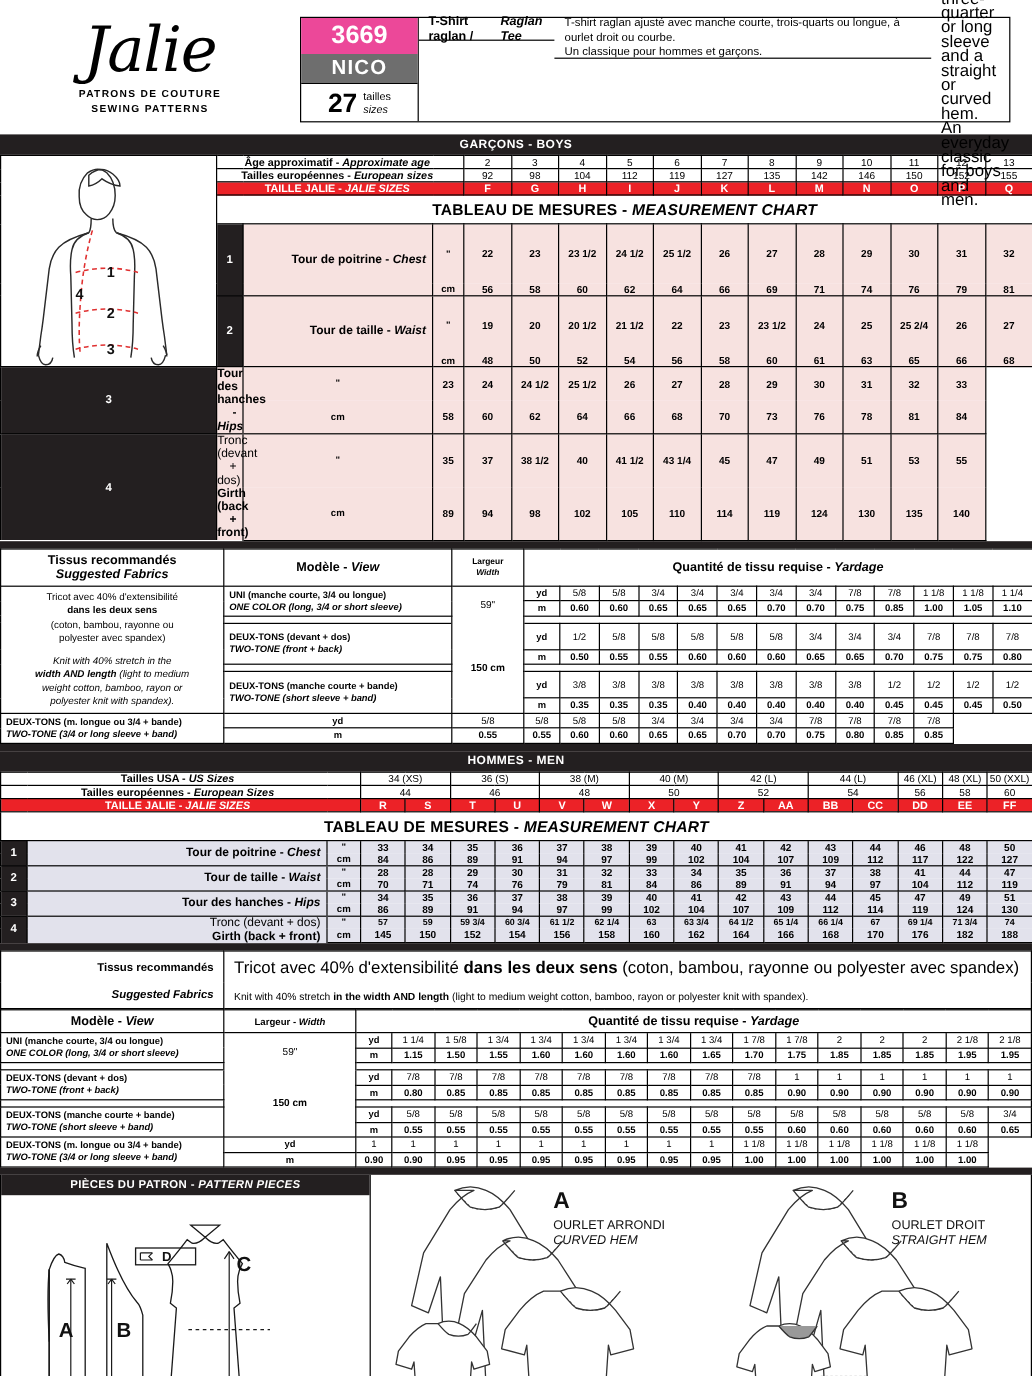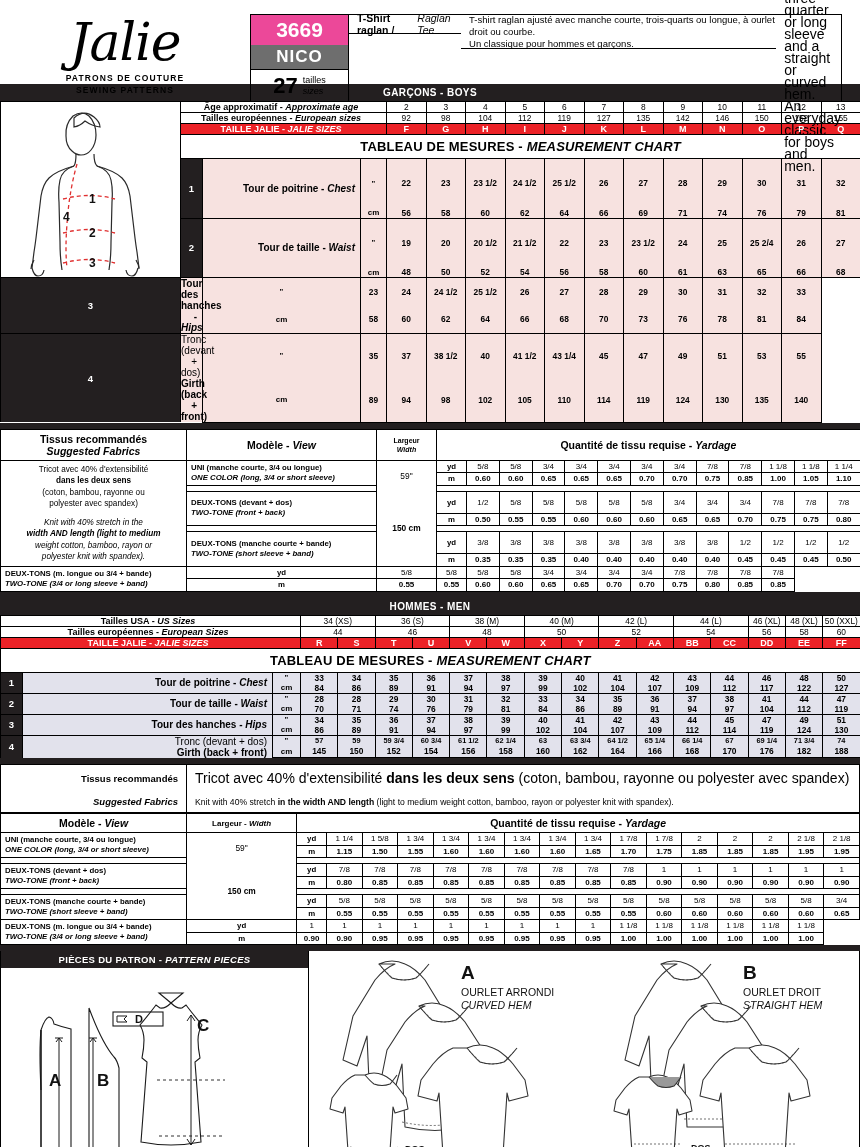--- a/index.html
+++ b/index.html
@@ -9,35 +9,35 @@
     background:#ffffff;
     font-family:"Liberation Sans", sans-serif;
     color:#000;
     font-size:9px;
     position:relative;
     overflow:hidden;
   }
   .page { width:860px; height:1147px; position:relative; }
 
   
-  .header { display:flex; padding:10px 0 2px 0; height:84px; }
+  .header { display:flex; padding:10px 0 2px 0; height:112px; }
   .logo-box { width:250px; display:flex; flex-direction:column; align-items:center; justify-content:flex-start; padding-top:4px;}
   .logo-script { font-family:"DejaVu Serif", serif; font-style:italic; font-size:52px; line-height:56px; letter-spacing:-1px; }
   .logo-sub { text-align:center; font-size:8.5px; letter-spacing:1.1px; font-weight:bold; line-height:12px; margin-top:2px;}
   .hdr-table { border:1px solid #000; display:flex; width:592px; height:88px; margin-top:4px;}
   .hdr-left { width:98px; border-right:1px solid #000; display:flex; flex-direction:column; }
   .hdr-num { background:#ec4899; color:#fff; height:30px; display:flex; align-items:center; justify-content:center; font-size:21px; font-weight:bold; }
   .hdr-name { background:#6e6e6e; color:#fff; height:24px; display:flex; align-items:center; justify-content:center; font-size:17px; font-weight:bold; letter-spacing:1px;}
   .hdr-sizes { flex:1; display:flex; align-items:center; justify-content:center; gap:5px; border-top:1px solid #000;}
   .hdr-sz-num { font-size:22px; font-weight:bold; }
   .hdr-sz-words { font-size:9px; line-height:11px; }
   .hdr-sz-words i { font-style:italic; display:block; }
   .hdr-right { flex:1; display:flex; flex-direction:row; }
   .hdr-title { height:19px; border-bottom:1px solid #000; display:flex; align-items:center; padding-left:8px; font-size:10.5px; font-weight:bold;}
-  .hdr-title i { font-weight:normal; font-style:italic; }
+  .hdr-title i { font-weight:bold; font-style:italic; }
   .hdr-desc { height:34px; display:flex; flex-direction:column; justify-content:center; padding-left:8px; font-size:9.5px; line-height:12px; border-bottom:1px solid #000;}
   .hdr-desc2 { flex:1; display:flex; flex-direction:column; justify-content:center; padding-left:8px; font-size:14px; line-height:12px; }
 
   
   .band-black { background:#231f20; color:#fff; text-align:center; font-weight:bold; font-size:10px; letter-spacing:.4px; padding:3px 0; }
   .rule-black { background:#231f20; height:6px; }
 
   
   table { border-collapse:collapse; width:100%; table-layout:fixed; }
   td, th { border:1px solid #000; padding:0; font-size:8.4px; text-align:center; vertical-align:middle; }
@@ -367,21 +367,21 @@
       </tr>
 
       <tr>
         <td rowspan="8" class="sugg">
           <div>Tricot avec 40% d'extensibilité</div>
           <div style="font-weight:bold">dans les deux sens</div>
           <div>(coton, bambou, rayonne ou</div>
           <div>polyester avec spandex)</div>
           <div style="height:7px"></div>
           <div class="ital">Knit with 40% stretch in the</div>
-          <div class="ital" style="font-weight:bold"><span>width AND length</span><span style="font-weight:bold"> (light to medium</span></div>
+          <div class="ital" style="font-weight:bold"><span>width AND length</span><span style="font-weight:normal"> (light to medium</span></div>
           <div class="ital">weight cotton, bamboo, rayon or</div>
           <div class="ital">polyester knit with spandex).</div>
         </td>
         <td rowspan="2" class="view-cell"><div>UNI (manche  courte, 3/4 ou longue)</div><i>ONE COLOR (long, 3/4 or short sleeve)</i></td>
         <td rowspan="3" style="border-bottom:none">59"</td>
         <td class="yd-lbl">yd</td>
         <td class="ycell">5/8</td>
         <td class="ycell">5/8</td>
         <td class="ycell">3/4</td>
         <td class="ycell">3/4</td>

